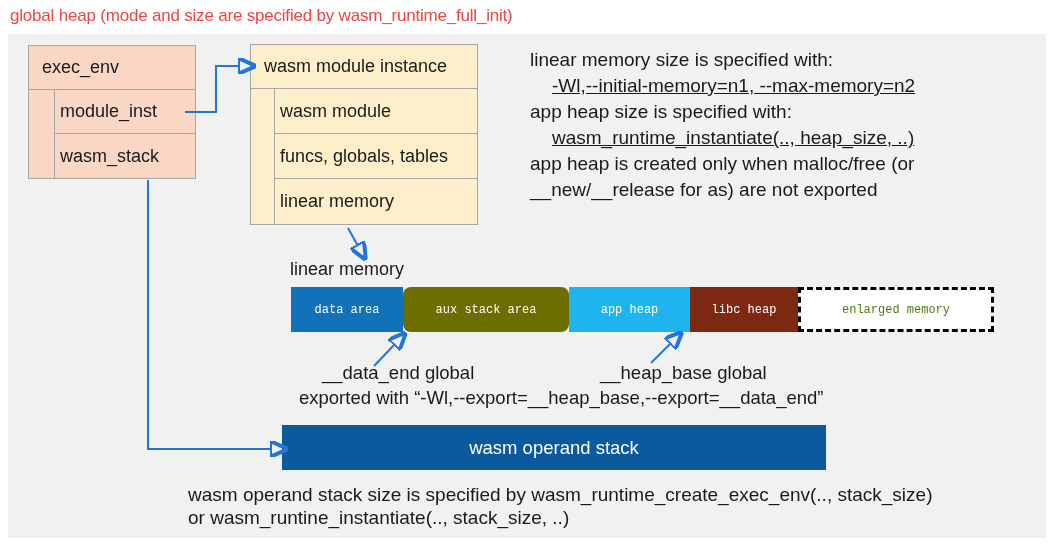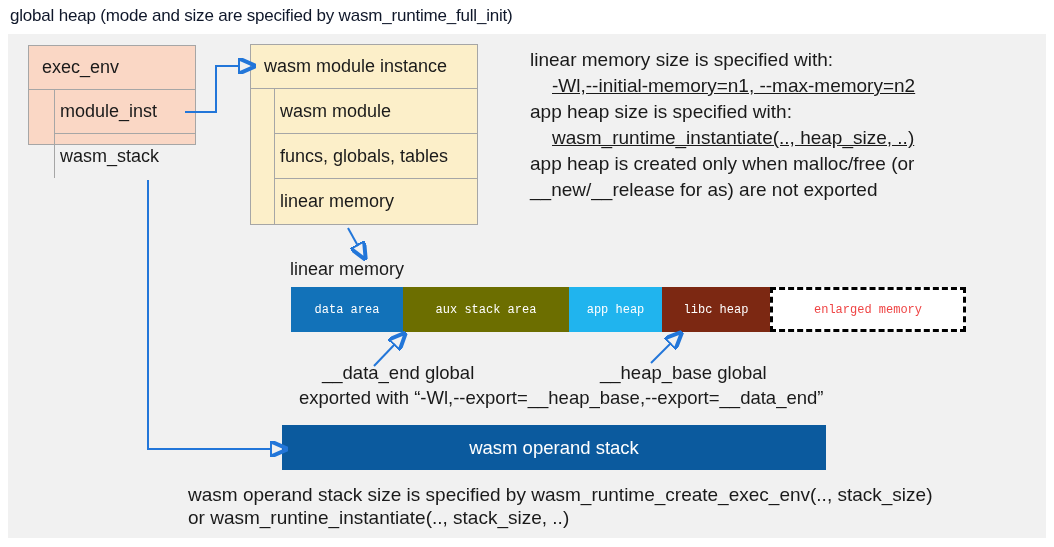--- a/index.html
+++ b/index.html
@@ -2,50 +2,50 @@
 <html><head>
 <meta charset="utf-8">
 <style>
   * { box-sizing: border-box; margin: 0; padding: 0; }
   html, body { background: #ffffff; }
   body { font-family: "Liberation Sans", "DejaVu Sans", sans-serif; color: #1a1a1a; }
   .stage { position: relative; width: 1054px; height: 547px; overflow: hidden; background: #ffffff; }
 
   .diagram-title {
     position: absolute; left: 10px; top: 6px;
-    font-size: 17px; letter-spacing: -0.2px; color: #0f172a; white-space: nowrap;
+    font-size: 17px; letter-spacing: -0.2px; color: #ef4444; white-space: nowrap;
   }
 
   .canvas {
     position: absolute; left: 8px; top: 34px; width: 1038px; height: 504px;
     background: #f1f1f1;
   }
 
   
   .struct-box { position: absolute; border: 1px solid #a6a6a6; font-size: 18px; }
-  .exec-env { left: 28px; top: 45px; width: 168px; height: 100px; background: #fad7c5; }
+  .exec-env { left: 28px; top: 45px; width: 168px; height: 134px; background: #fad7c5; }
   .mod-inst { left: 250px; top: 44px; width: 228px; height: 181px; background: #fcefc9; }
   .struct-header { height: 44px; display: flex; align-items: center; padding-left: 13px; border-bottom: 1px solid #a6a6a6; white-space: nowrap; }
   .struct-rows { margin-left: 25px; }
   .mod-inst .struct-rows { margin-left: 23px; }
   .struct-row { height: 44px; display: flex; align-items: center; padding-left: 5px; border-left: 1px solid #a6a6a6; border-bottom: 1px solid #a6a6a6; white-space: nowrap; }
   .struct-row:last-child { border-bottom: none; }
   .mod-inst .struct-row { height: 45px; }
 
   
   .notes-right { position: absolute; left: 530px; top: 47px; font-size: 19px; line-height: 26px; white-space: nowrap; }
   .notes-right .indent { padding-left: 22px; text-decoration: underline; }
 
   
   .linmem-label { position: absolute; left: 290px; top: 259px; font-size: 18px; }
   .linmem-bar { position: absolute; left: 291px; top: 287px; height: 45px; display: flex; }
   .seg { height: 45px; display: flex; align-items: center; justify-content: center; font-size: 12px; white-space: nowrap; font-family: Liberation Mono, monospace; }
   .seg-data     { width: 112px; }
   .seg-aux      { width: 166px; }
-  .seg-app      { width: 93px; }
+  .seg-app      { width: 121px; }
   .seg-libc     { width: 108px; }
   .seg-enlarged { width: 196px; border: 3px dashed #000000; background: #ffffff; }
 
   .glabel { position: absolute; font-size: 18.5px; white-space: nowrap; }
   .data-end-label  { left: 322px; top: 362px; }
   .heap-base-label { left: 600px; top: 362px; }
   .export-note     { left: 299px; top: 387px; }
 
   
   .operand-bar {
@@ -90,24 +90,24 @@
     <div class="indent">-Wl,--initial-memory=n1, --max-memory=n2</div>
     <div>app heap size is specified with:</div>
     <div class="indent">wasm_runtime_instantiate(.., heap_size, ..)</div>
     <div>app heap is created only when malloc/free (or</div>
     <div>__new/__release for as) are not exported</div>
   </div>
 
   <div class="linmem-label">linear memory</div>
   <div class="linmem-bar">
     <div class="seg seg-data" style="background-color: rgb(18, 114, 185); color: rgb(255, 255, 255);">data area</div>
-    <div class="seg seg-aux" style="background-color: rgb(108, 110, 0); color: rgb(255, 255, 255);">aux stack area</div>
+    <div class="seg seg-aux" style="background-color: rgb(108, 110, 0); color: rgb(255, 255, 255); border-radius: 8px;">aux stack area</div>
     <div class="seg seg-app" style="background-color: rgb(32, 180, 238); color: rgb(255, 255, 255);">app heap</div>
     <div class="seg seg-libc" style="background-color: rgb(124, 40, 18); color: rgb(255, 255, 255);">libc heap</div>
-    <div class="seg seg-enlarged" style="background-color: rgb(255, 255, 255); color: #ef4444;">enlarged memory</div>
+    <div class="seg seg-enlarged" style="background-color: rgb(255, 255, 255); color: #4d7c0f;">enlarged memory</div>
   </div>
 
   <div class="glabel data-end-label">__data_end global</div>
   <div class="glabel heap-base-label">__heap_base global</div>
   <div class="glabel export-note">exported with “-Wl,--export=__heap_base,--export=__data_end”</div>
 
   <div class="operand-bar" style="background-color: rgb(11, 90, 158);">wasm operand stack</div>
 
   <div class="footer-note">
     <div>wasm operand stack size is specified by wasm_runtime_create_exec_env(.., stack_size)</div>

